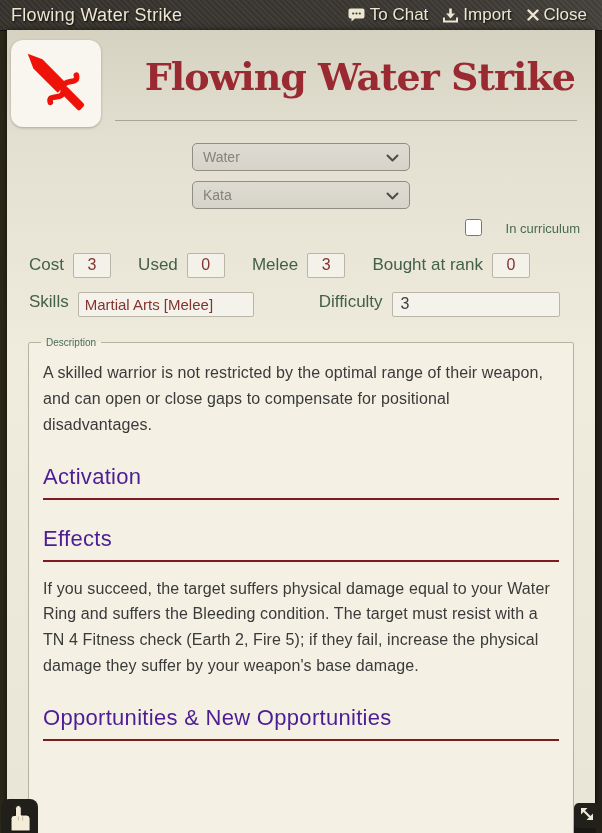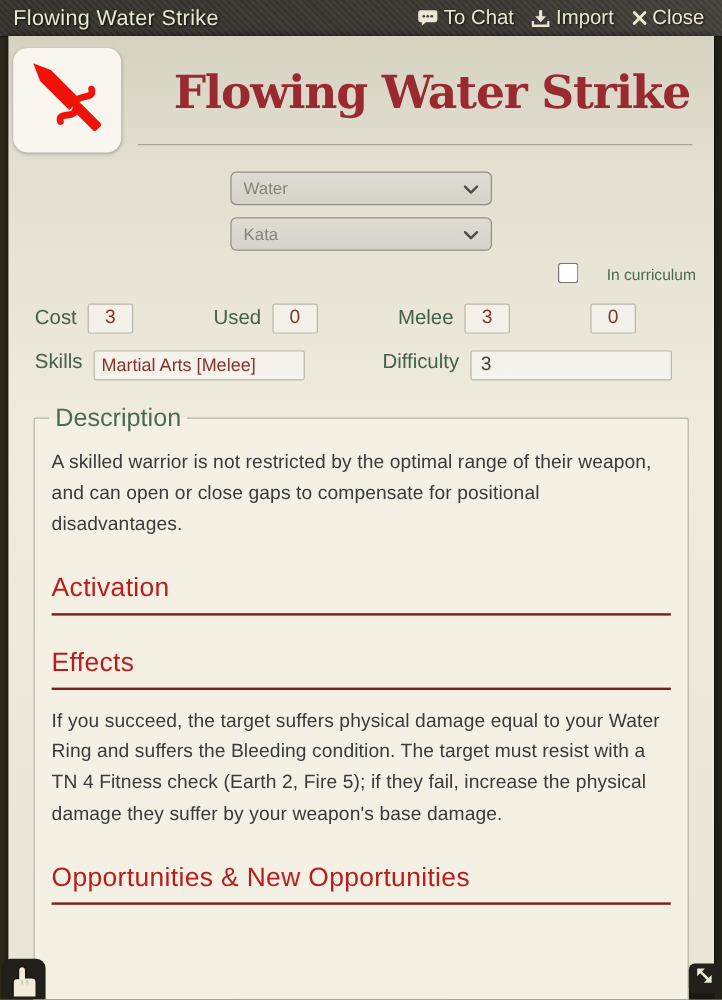--- a/index.html
+++ b/index.html
@@ -78,24 +78,24 @@
   .diff-input{
     width:150px;height:23px;border:1px solid #b9b6a8;background:rgba(255,255,255,.45);
     color:#3f3f3f;font-size:16px;padding:0 8px;border-radius:2px;
   }
 
   
   fieldset.desc{
     margin:20px 6px 0 6px;border:1px solid #b5b2a3;border-radius:2px;
     background:#f4f1e4;padding:2px 12px 10px 12px;height:494px;overflow:hidden;
   }
-  fieldset.desc legend{font-size:21px;color:#4a6b52;padding:0 5px;}
+  fieldset.desc legend{font-size:10px;color:#4a6b52;padding:0 5px;}
   .desc p{margin:10px 2px 6px 2px;font-size:16px;line-height:1.62;color:#3a3a3a;letter-spacing:.1px;}
   .desc h2{
-    margin:26px 2px 14px 2px;font-size:22px;font-weight:500;color:#b91c1c;
+    margin:26px 2px 14px 2px;font-size:22px;font-weight:500;color:#4c1d95;
     border-bottom:2px solid #7e1b20;padding-bottom:8px;letter-spacing:.3px;
   }
 
   
   .reference-row{display:flex;align-items:center;margin:13px 15px 0 15px;}
   .ref-label{width:160px;font-size:17px;color:#43604a;}
   .ref-input{
     flex:1;height:25px;border:1px solid #b9b6a8;background:rgba(255,255,255,.45);
     color:#84332d;font-size:16px;padding:0 9px;border-radius:2px;
   }
@@ -202,20 +202,21 @@
       </div>
       <div class="stat">
         <span class="f-label">Used</span>
         <input class="num-input" value="0" style="">
       </div>
       <div class="stat">
         <span class="f-label">Melee</span>
         <input class="num-input" value="3" style="">
       </div>
       <div class="stat">
+        <span class="f-label">Bought at rank</span>
         <input class="num-input" value="0" style="">
       </div>
     </div>
 
     <div class="row-skills">
       <span class="f-label">Skills</span>
       <input class="skills-input" value="Martial Arts [Melee]" style="">
       <span class="f-label diff-label">Difficulty</span>
       <input class="diff-input" value="3" style="">
     </div>

